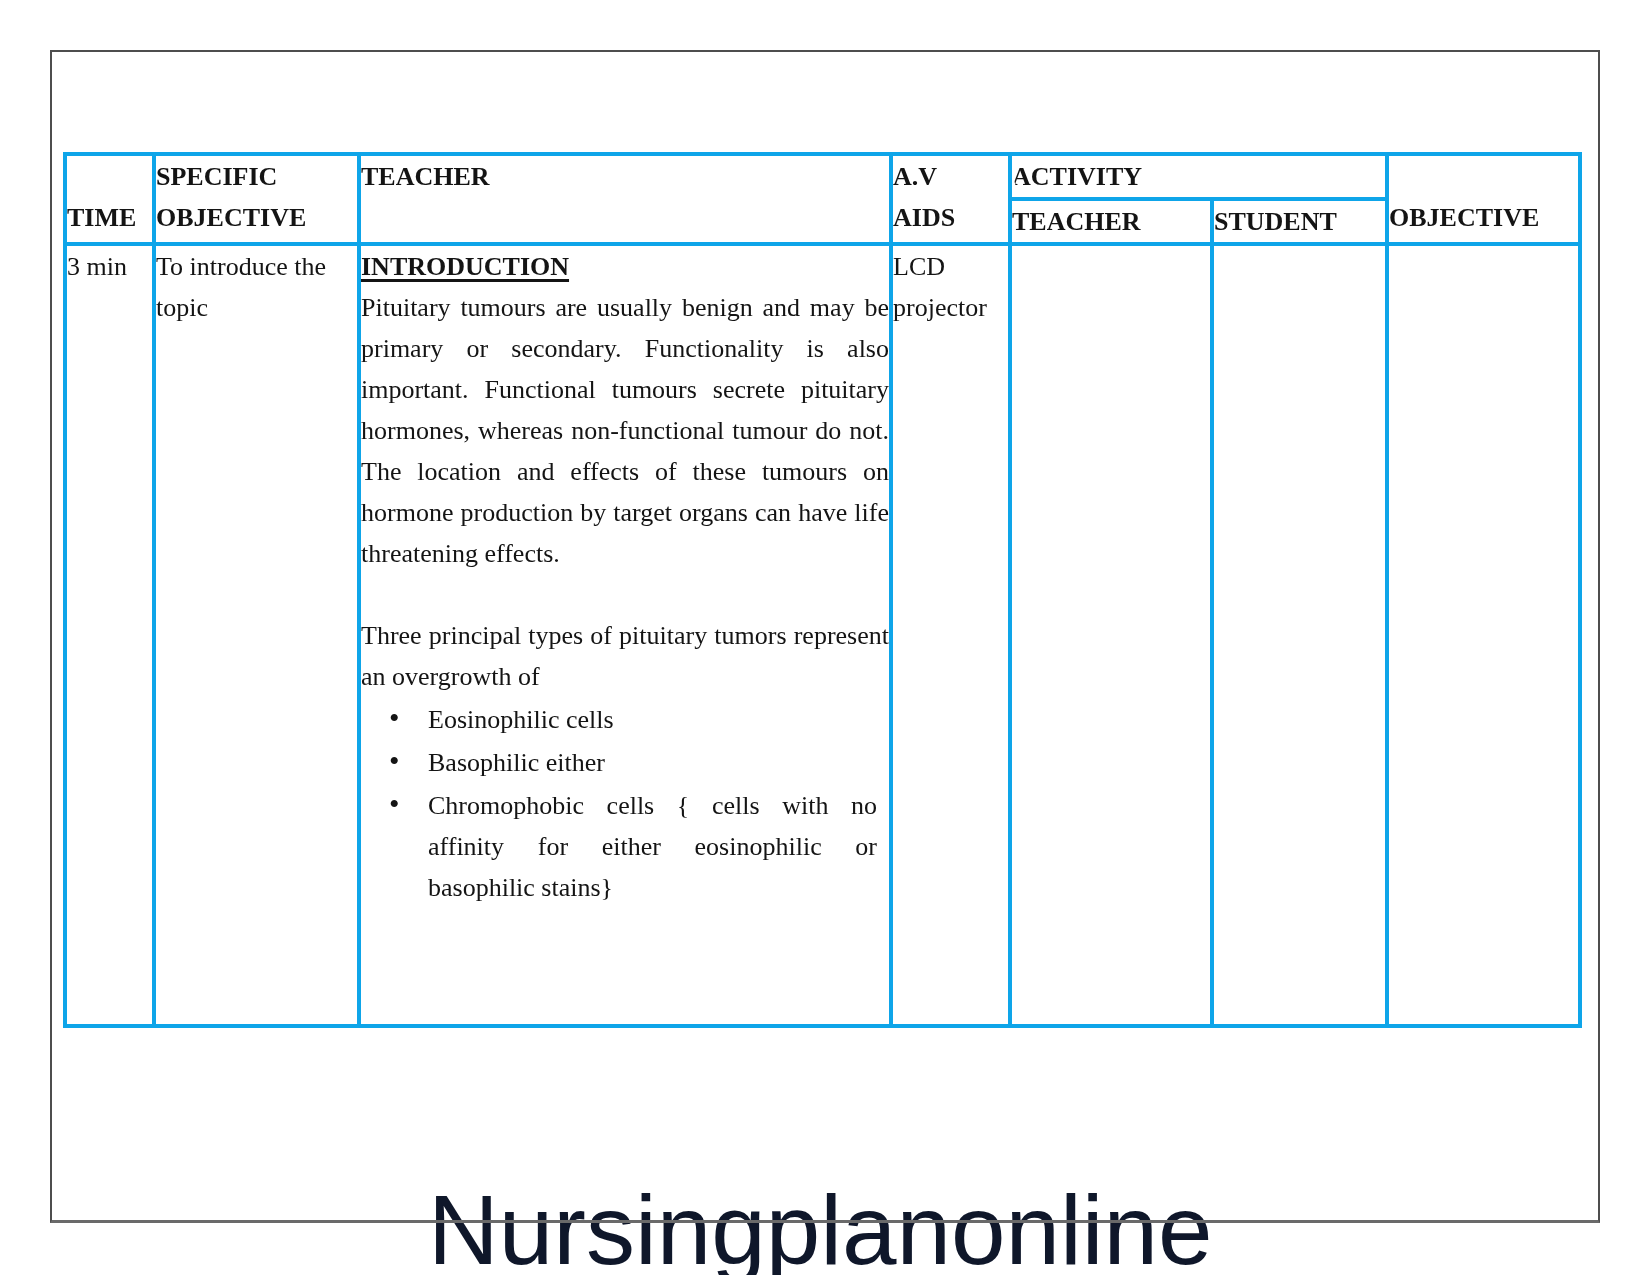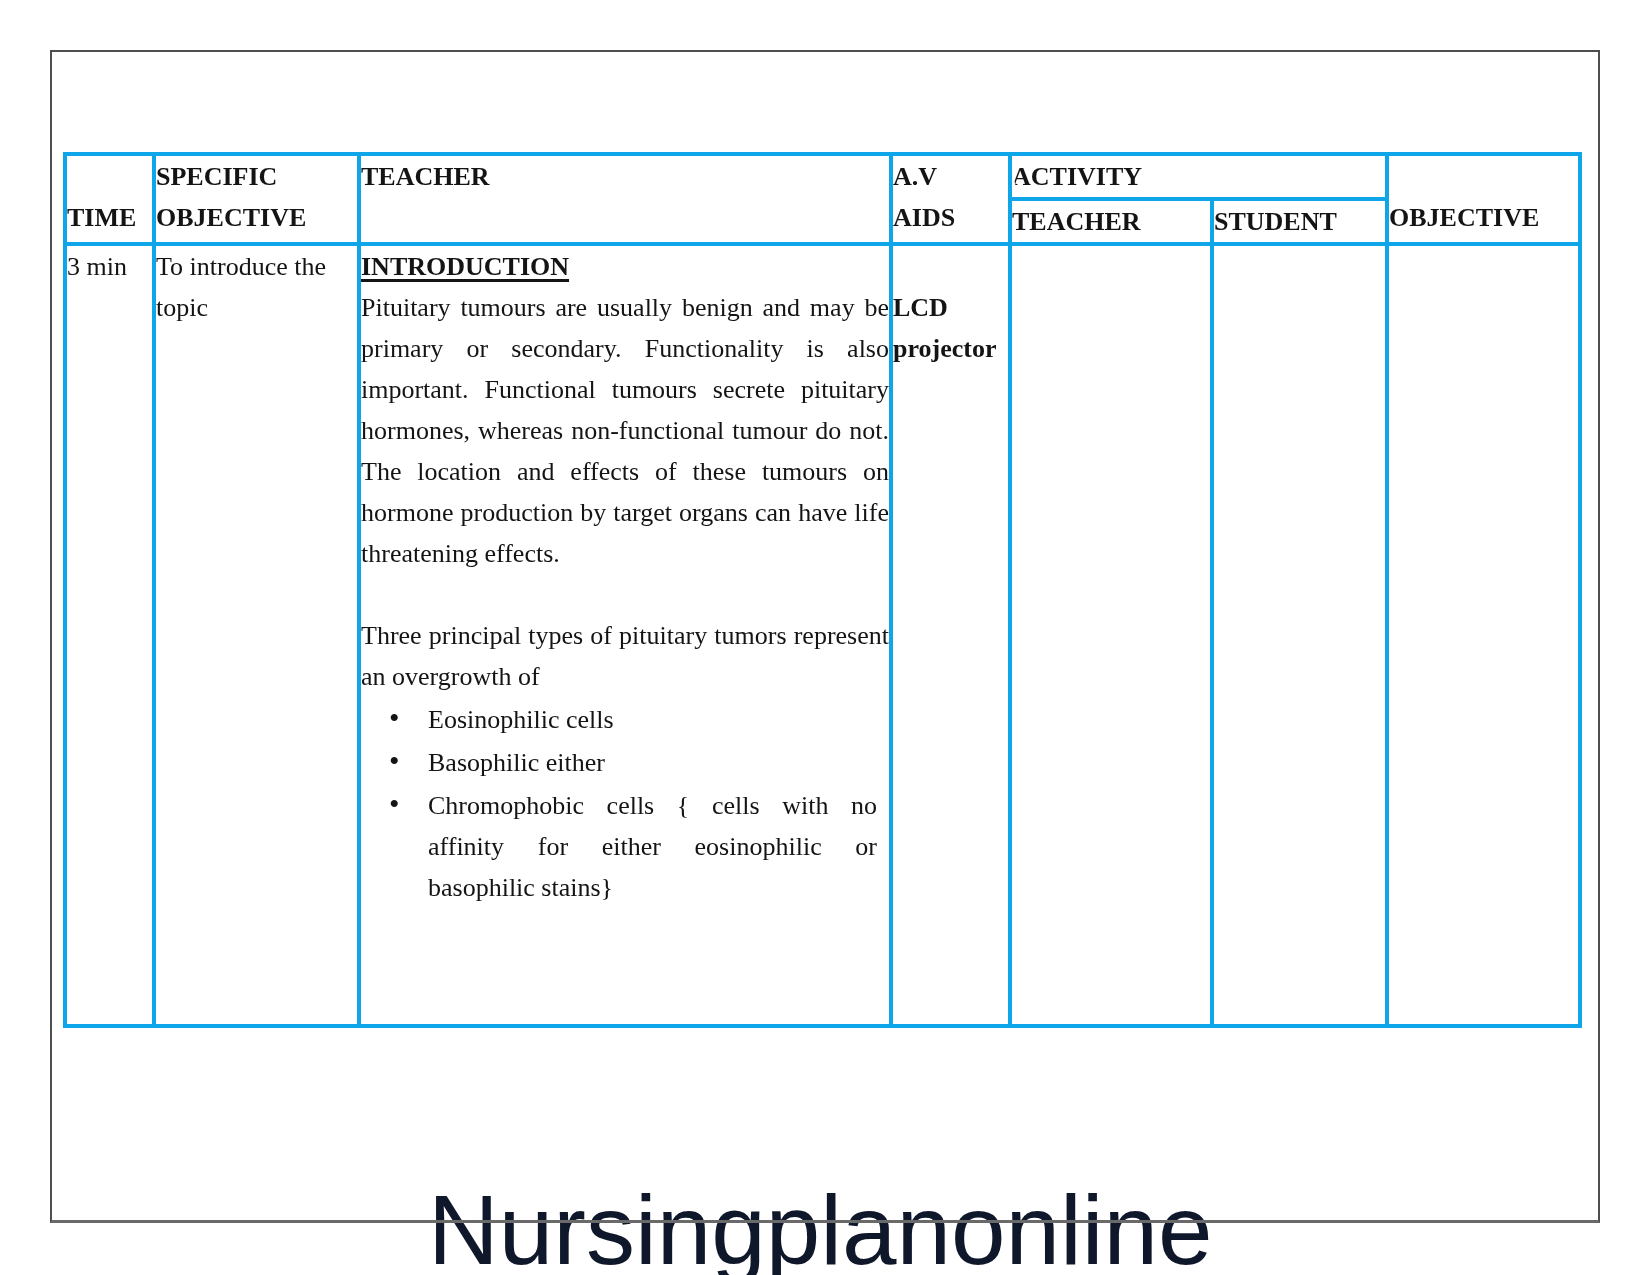--- a/index.html
+++ b/index.html
@@ -93,21 +93,21 @@
     padding-right: 12px;
     text-align: justify;
     margin-top: 2px;
   }
   .bullet-item .dot {
     position: absolute;
     left: 28px; top: -2px;
     font-size: 30px;
   }
 
-  .av-val { margin-top: 41px; width: 102px; font-weight: bold; }
+  .av-val { width: 102px; }
 </style>
 </head>
 <body>
 
 <div class="watermark">Nursingplanonline</div>
 <div class="frame"></div>
 
 <table class="plan">
   <colgroup>
     <col style="width:89px">

